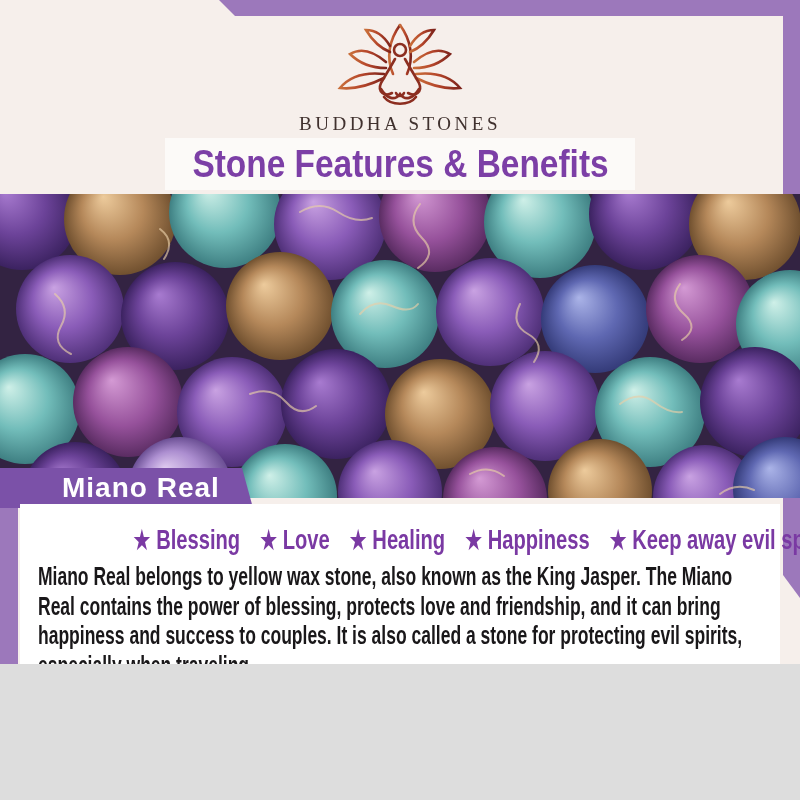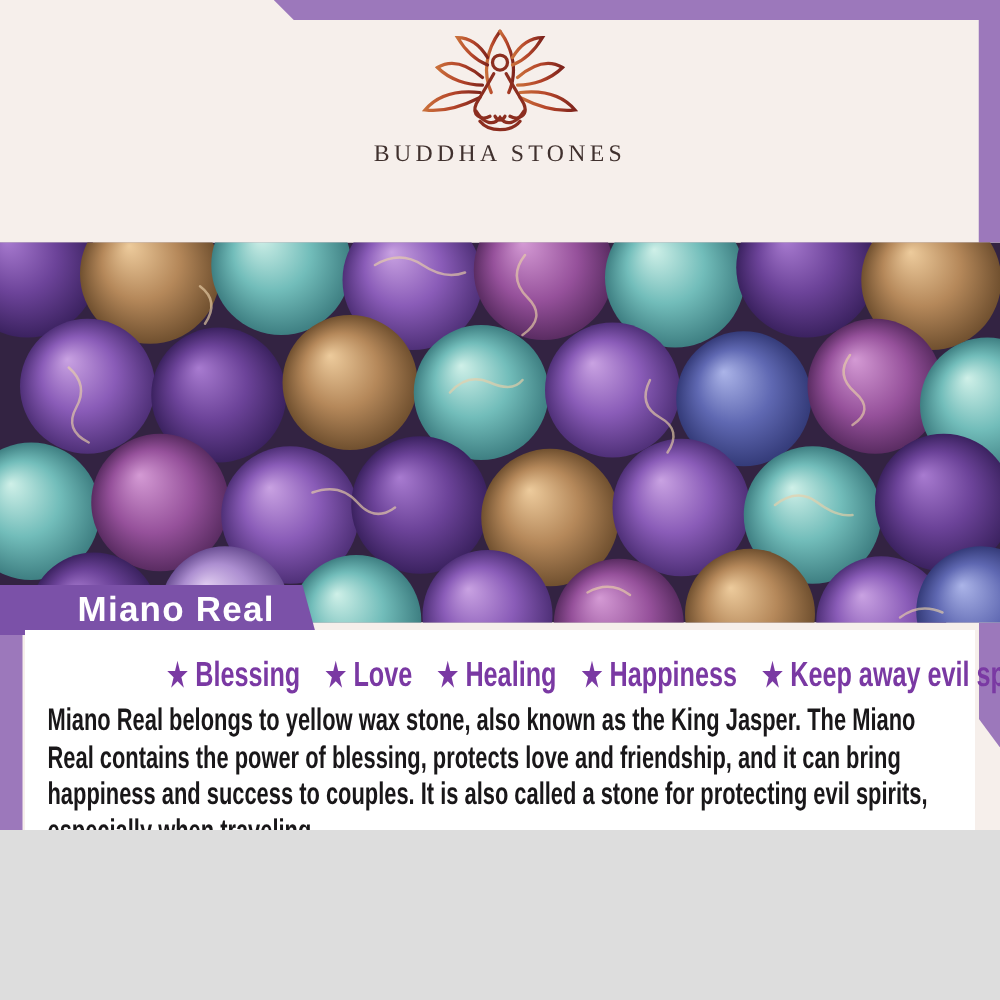--- a/index.html
+++ b/index.html
@@ -131,20 +131,23 @@
         <path d="M85 37 C80 46 75 54 71 61 C67 70 75 75 82 71"></path>
         <path d="M95 37 C100 46 105 54 109 61 C113 70 105 75 98 71"></path>
         <path d="M71 67 C77 77 85 79 90 72 C95 79 103 77 109 67"></path>
         <path d="M74 75 C81 84 99 84 106 75"></path>
         <path d="M86 71 C88 75 92 75 94 71"></path>
       </g>
     </svg>
   </div>
   <div class="brand-name">BUDDHA STONES</div>
 
+  <div class="title-band">
+    <span class="title">Stone Features &amp; Benefits</span>
+  </div>
 
   <div class="photo">
     <svg width="800" height="304" viewBox="0 0 800 304">
       <defs>
         <radialGradient id="pj1" fx="0.35" fy="0.3">
             <stop offset="0" stop-color="#C9A2E2"></stop>
             <stop offset="0.55" stop-color="#8A5CB8"></stop>
             <stop offset="1" stop-color="#4F3078"></stop>
           </radialGradient>
         <radialGradient id="pj2" fx="0.35" fy="0.3">

